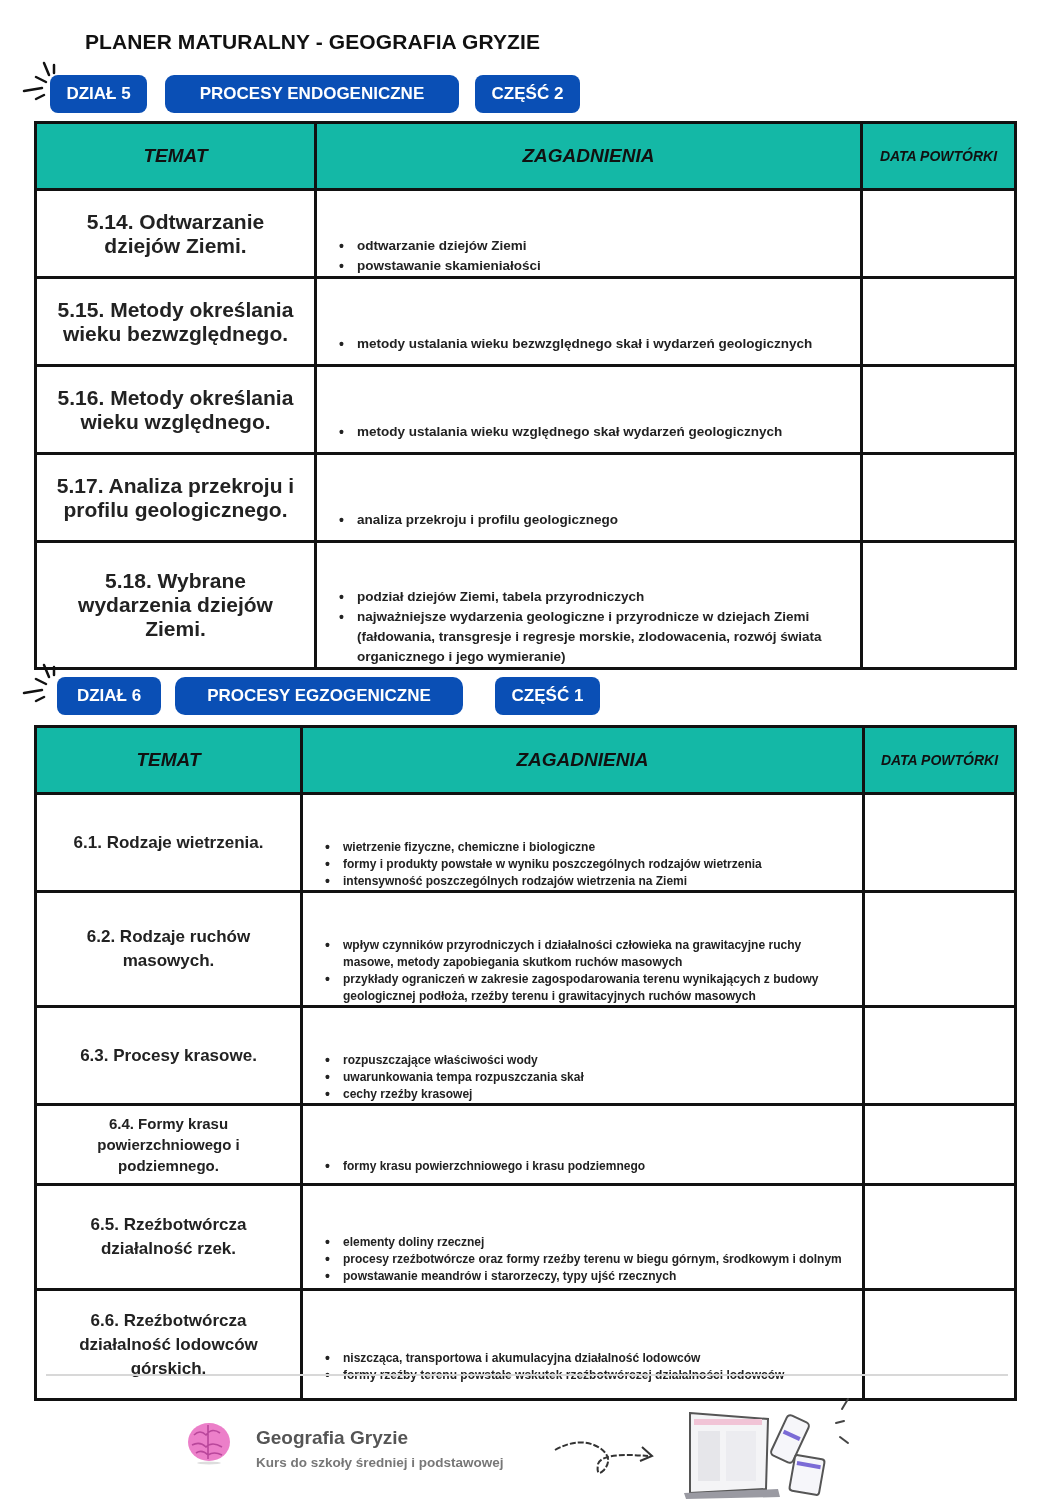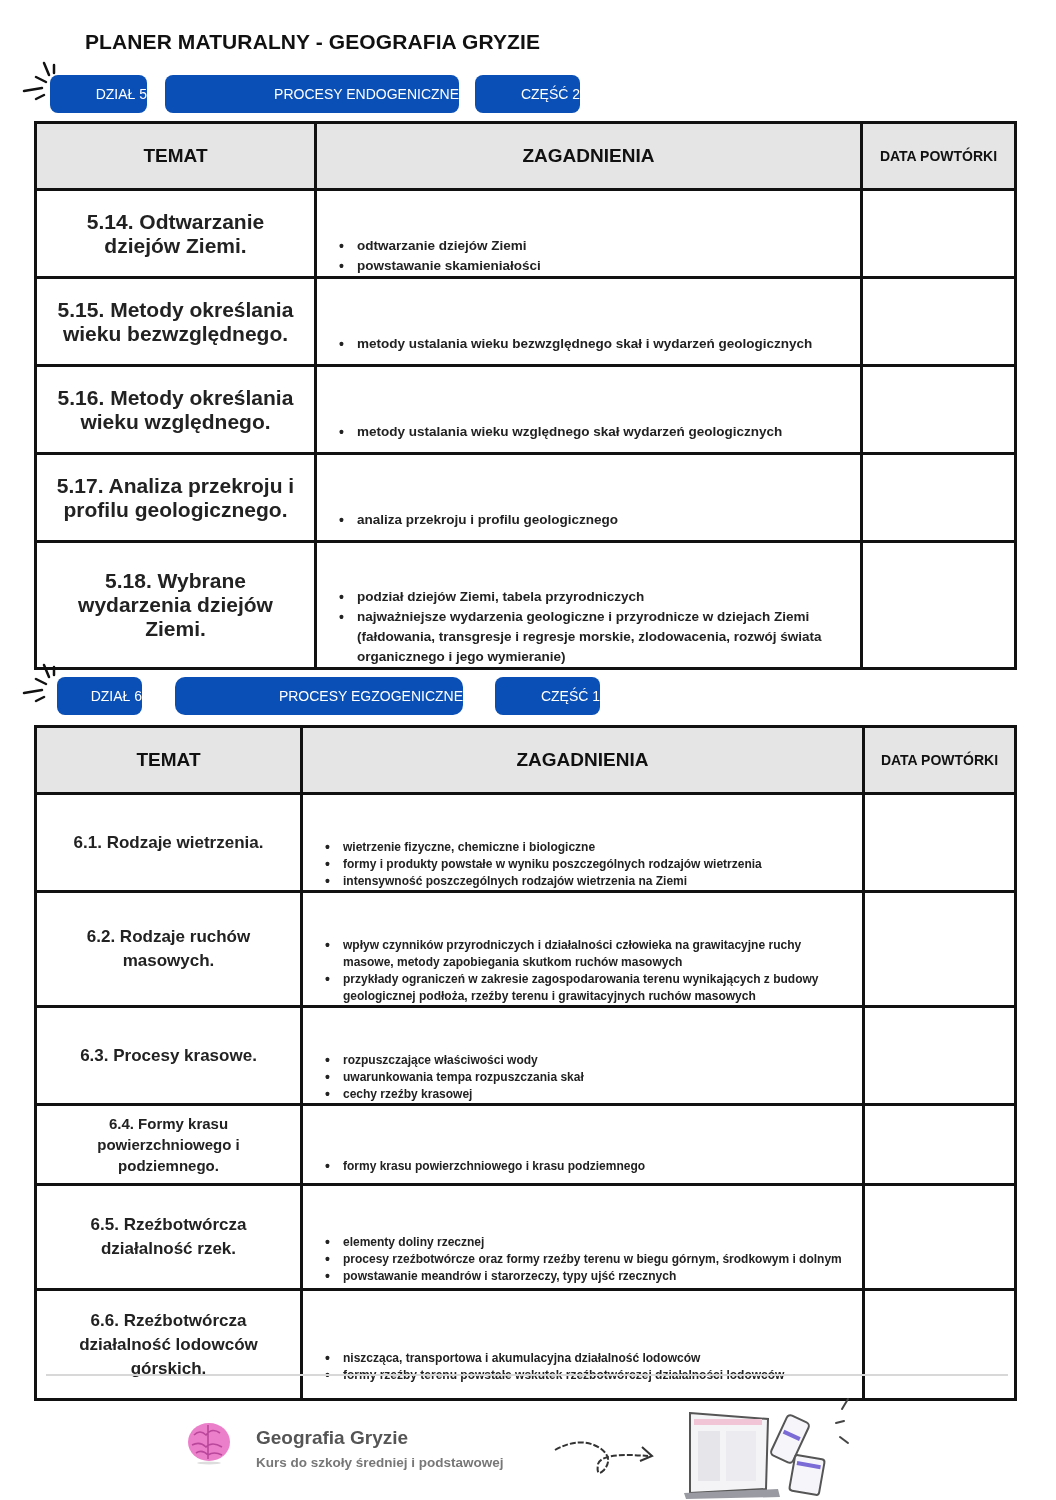--- a/index.html
+++ b/index.html
@@ -3,25 +3,25 @@
   <meta charset="utf-8">
   <style>
     * { box-sizing: border-box; margin: 0; padding: 0; }
     html, body { width: 1056px; height: 1500px; background: #ffffff; }
     body { position: relative; font-family: "Liberation Sans", "DejaVu Sans", sans-serif; color: #111; overflow: hidden; }
 
     .page-title { position: absolute; left: 45px; top: 30px; font-size: 21px; font-weight: bold; color: #111; letter-spacing: 0.1px; margin-left: 40px; }
 
     .banner { position: absolute; left: 22px; height: 40px; width: 700px; }
     .banner .sparks { position: absolute; left: 0; top: -16px; width: 40px; height: 50px; }
-    .pill { position: absolute; top: 0; height: 38px; background: #0a4fb5; color: #fff; border-radius: 8px; font-weight: normal; font-size: 14px; line-height: 38px; text-align: right; white-space: nowrap; }
+    .pill { position: absolute; top: 0; height: 38px; background: #0a4fb5; color: #fff; border-radius: 8px; font-weight: bold; font-size: 17px; line-height: 38px; text-align: center; white-space: nowrap; }
 
     table.plan { position: absolute; left: 34px; width: 980px; border-collapse: collapse; table-layout: fixed; }
     table.plan th, table.plan td { border: 3px solid #111; }
-    table.plan th { background: #e5e5e5; font-weight: bold; height: 67px; }
+    table.plan th { background: #14b8a6; font-weight: bold; height: 67px; font-style: italic; }
     table.plan th.h-temat, table.plan th.h-zag { font-size: 19px; }
     table.plan th.h-data { font-size: 14px; }
     table.plan td.temat { text-align: center; font-weight: bold; font-size: 21px; line-height: 24px; padding: 0 10px; color: #222; }
     table.plan td.zag { padding: 0 14px 0 22px; font-size: 13.5px; line-height: 20px; font-weight: bold; color: #222; }
     table.plan td.zag ul { list-style: none; margin-top: 44px; }
     table.plan td.zag li { position: relative; padding-left: 18px; }
     table.plan td.zag li::before { content: "\2022"; position: absolute; left: 0; top: 0; font-size: 14px; }
     table.plan td.data { }
 
     #table-5 { top: 121px; }
@@ -47,21 +47,21 @@
 
 <div class="banner" style="top:75px;">
   <svg class="sparks" viewBox="0 0 40 50">
     <line x1="22" y1="4" x2="27" y2="16" stroke="#111" stroke-width="2.5" stroke-linecap="round"></line>
     <line x1="32" y1="6" x2="32" y2="14" stroke="#111" stroke-width="2.5" stroke-linecap="round"></line>
     <line x1="14" y1="18" x2="24" y2="23" stroke="#111" stroke-width="2.5" stroke-linecap="round"></line>
     <line x1="2" y1="32" x2="20" y2="29" stroke="#111" stroke-width="2.5" stroke-linecap="round"></line>
     <line x1="14" y1="40" x2="22" y2="36" stroke="#111" stroke-width="2.5" stroke-linecap="round"></line>
   </svg>
   <div class="pill" style="left:28px;width:97px;">DZIAŁ 5</div>
-  <div class="pill" style="left:143px;width:294px;">PROCESY ENDOGENICZNE</div>
+  <div class="pill" style="left:143px;width:294px;border-radius:9px;">PROCESY ENDOGENICZNE</div>
   <div class="pill" style="left:453px;width:105px;">CZĘŚĆ 2</div>
 </div>
 
 <table class="plan" id="table-5">
   <colgroup>
       <col class="c1">
       <col class="c2">
       <col class="c3">
     </colgroup>
   <thead>
@@ -123,21 +123,21 @@
 </table>
 
 <div class="banner" style="top:677px;">
   <svg class="sparks" viewBox="0 0 40 50">
     <line x1="22" y1="4" x2="27" y2="16" stroke="#111" stroke-width="2.5" stroke-linecap="round"></line>
     <line x1="32" y1="6" x2="32" y2="14" stroke="#111" stroke-width="2.5" stroke-linecap="round"></line>
     <line x1="14" y1="18" x2="24" y2="23" stroke="#111" stroke-width="2.5" stroke-linecap="round"></line>
     <line x1="2" y1="32" x2="20" y2="29" stroke="#111" stroke-width="2.5" stroke-linecap="round"></line>
     <line x1="14" y1="40" x2="22" y2="36" stroke="#111" stroke-width="2.5" stroke-linecap="round"></line>
   </svg>
-  <div class="pill" style="left:35px;width:85px;">DZIAŁ 6</div>
+  <div class="pill" style="left:35px;width:104px;">DZIAŁ 6</div>
   <div class="pill" style="left:153px;width:288px;border-radius:10px;">PROCESY EGZOGENICZNE</div>
   <div class="pill" style="left:473px;width:105px;">CZĘŚĆ 1</div>
 </div>
 
 <table class="plan" id="table-6">
   <colgroup>
       <col class="c1">
       <col class="c2">
       <col class="c3">
     </colgroup>

